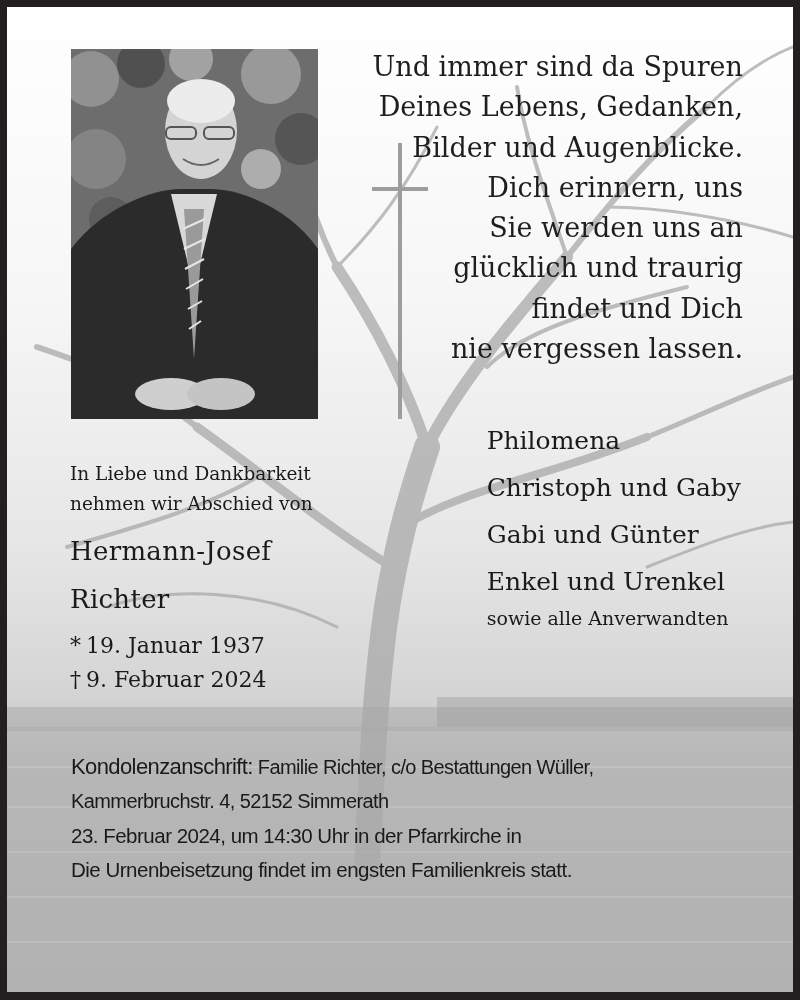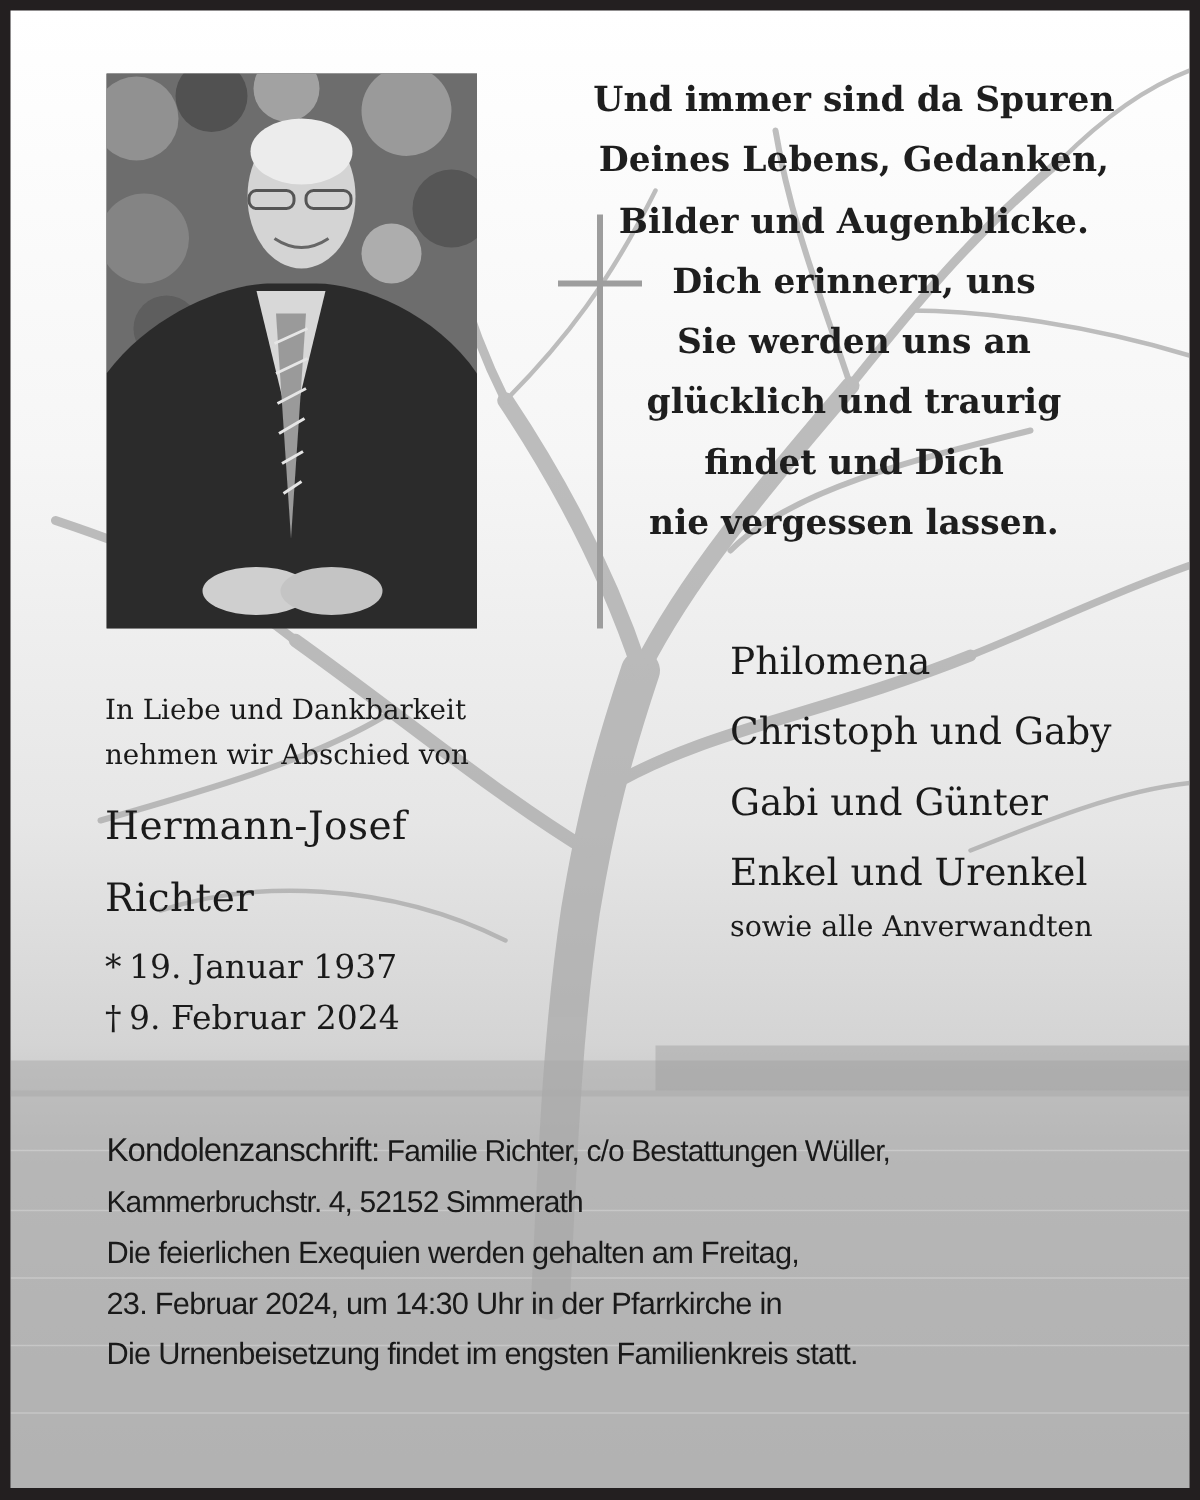--- a/index.html
+++ b/index.html
@@ -12,22 +12,22 @@
     }
     .bg-svg { position: absolute; left: 0; top: 0; width: 786px; height: 985px; }
     .photo {
       position: absolute; left: 64px; top: 42px; width: 247px; height: 370px;
       background: #3a3a3a; overflow: hidden;
     }
     .photo svg { width: 100%; height: 100%; display: block; }
     .cross-v { position: absolute; left: 391px; top: 136px; width: 4px; height: 276px; background: #9d9d9d; }
     .cross-h { position: absolute; left: 365px; top: 180px; width: 56px; height: 4px; background: #9d9d9d; }
     .poem {
-      position: absolute; right: 50px; top: 40px; text-align: center;
-      font-size: 23px; line-height: 40.3px; color: #1e1e1e; font-weight: bold;
+      position: absolute; right: 50px; top: 40px; text-align: right;
+      font-size: 27px; line-height: 40.3px; color: #1e1e1e;
     }
     .poem div { white-space: nowrap; }
     .family {
       position: absolute; right: 52px; top: 410px; color: #1a1a1a;
     }
     .family .big { font-size: 25px; line-height: 47px; white-space: nowrap; }
     .family .small { font-size: 19px; line-height: 30px; white-space: nowrap; margin-top: -2px; }
     .left-block { position: absolute; left: 63px; top: 452px; color: #1a1a1a; }
     .intro { font-size: 18.5px; line-height: 30px; white-space: nowrap; }
     .name { font-size: 26px; line-height: 48px; white-space: nowrap; margin-top: 8px; letter-spacing: 0.3px; }
@@ -148,18 +148,17 @@
 
   <div class="address">
     <div>
       <span class="label">Kondolenzanschrift:</span>
       <span>Familie Richter, c/o Bestattungen Wüller,</span>
     </div>
     <div>Kammerbruchstr. 4, 52152 Simmerath</div>
   </div>
 
   <div class="ceremony">
-    <div>Die feierlichen Exequien werden gehalten am Freitag,</div>
     <div>23. Februar 2024, um 14:30 Uhr in der Pfarrkirche in</div>
     <div>Die Urnenbeisetzung findet im engsten Familienkreis statt.</div>
   </div>
 
 </div>
 
 </body></html>

